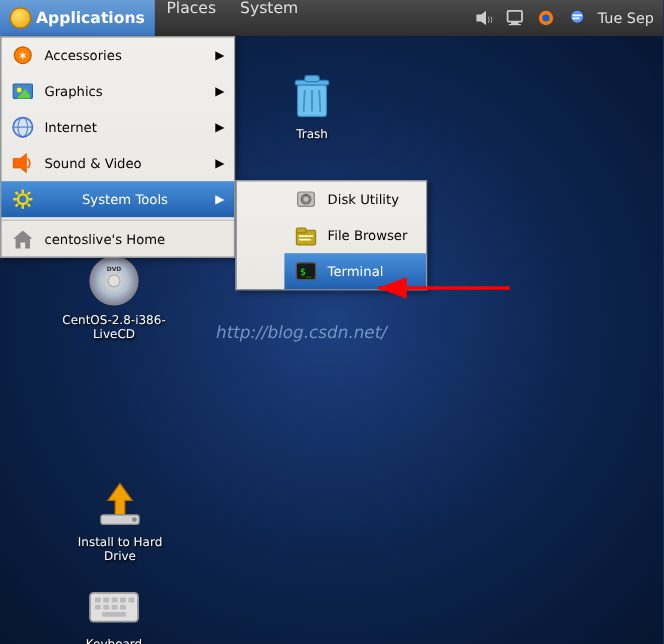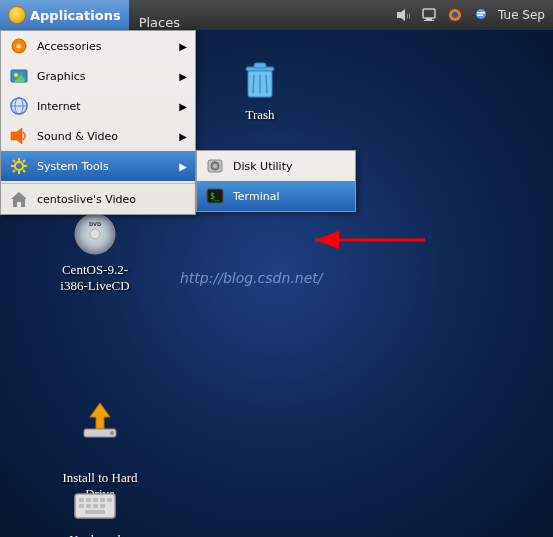--- a/index.html
+++ b/index.html
@@ -49,21 +49,21 @@
       background: linear-gradient(to bottom, #6a9fd8 0%, #3b78c3 100%);
       color: white;
       font-weight: bold;
       font-size: 13px;
       cursor: pointer;
       gap: 4px;
     }
 
     .taskbar-nav-btn {
       display: flex;
-      align-items: flex-start;
+      align-items: flex-end;
       height: 100%;
       padding: 16px 10px;
       color: #e0e0e0;
       font-size: 13px;
       cursor: pointer;
     }
 
     .taskbar-right {
       margin-left: auto;
       display: flex;
@@ -95,24 +95,23 @@
     }
 
     .desktop-icon .icon-img {
       width: 48px;
       height: 48px;
       margin-bottom: 4px;
     }
 
     .desktop-icon .icon-label {
       color: white;
-      font-size: 13px;
+      font-size: 10px;
       text-shadow: 1px 1px 2px #000;
       line-height: 1.2;
-      font-family: Liberation Serif, serif;
     }
 
     
     .apps-menu {
       position: absolute;
       top: 30px;
       left: 0;
       background: linear-gradient(to bottom, #f0efeb 0%, #e8e7e2 100%);
       border: 1px solid #999;
       box-shadow: 2px 2px 5px rgba(0,0,0,0.4);
@@ -126,20 +125,21 @@
       padding: 5px 8px;
       cursor: pointer;
       position: relative;
       gap: 8px;
       color: #000;
     }
 
     .menu-item:hover, .menu-item.active {
       background: linear-gradient(to bottom, #4a90d9 0%, #2060b0 100%);
       color: white;
+      text-align: center;
     }
 
     .menu-item .item-icon {
       width: 20px;
       height: 20px;
       display: flex;
       align-items: center;
       justify-content: center;
       flex-shrink: 0;
     }
@@ -157,20 +157,21 @@
     
     .submenu {
       position: absolute;
       top: 120px; 
       left: 196px;
       background: linear-gradient(to bottom, #f0efeb 0%, #e8e7e2 100%);
       border: 1px solid #999;
       box-shadow: 2px 2px 5px rgba(0,0,0,0.4);
       min-width: 160px;
       z-index: 300;
+      padding-left: 40px;
     }
 
     .submenu .menu-item .item-icon {
       width: 20px;
       height: 20px;
     }
 
     
     .arrow-indicator {
       position: absolute;
@@ -204,20 +205,23 @@
 <div class="desktop">
 
   <div class="taskbar">
     <div class="taskbar-left">
       <div class="taskbar-app-btn">
         <div class="icon-circle-yellow"></div>
         <span>Applications</span>
       </div>
       <div class="taskbar-nav-btn">
         <span>Places</span>
+      </div>
+      <div class="taskbar-nav-btn">
+        <span>System</span>
       </div>
     </div>
     <div class="taskbar-right">
 
       <div class="taskbar-icon">
         <svg width="16" height="16" viewBox="0 0 16 16">
           <polygon points="2,5 6,5 10,2 10,14 6,11 2,11" fill="#ccc"></polygon>
           <text x="11" y="11" font-size="6" fill="#ccc">))))</text>
         </svg>
       </div>
@@ -275,25 +279,25 @@
             <stop offset="0%" stop-color="#ffffff"></stop>
             <stop offset="30%" stop-color="#d0d0d0"></stop>
             <stop offset="60%" stop-color="#b0c0d0"></stop>
             <stop offset="100%" stop-color="#808090"></stop>
           </radialGradient>
         </defs>
         <ellipse cx="24" cy="24" rx="5" ry="5" fill="#e0e0e0" stroke="#aaa" stroke-width="1"></ellipse>
         <text x="24" y="16" text-anchor="middle" font-size="5" font-weight="bold" fill="#333">DVD</text>
       </svg>
     </div>
-    <span class="icon-label">CentOS-9.2-i386-LiveCD</span>
-  </div>
-
-
-  <div class="desktop-icon" style="position:absolute;top:395px;left:50px;width:100px;gap:23px;">
+    <span class="icon-label">CentOS-2.8-i386-LiveCD</span>
+  </div>
+
+
+  <div class="desktop-icon" style="position:absolute;top:395px;left:50px;width:100px;">
     <div class="icon-img">
       <svg width="48" height="48" viewBox="0 0 48 48">
 
         <polygon points="24,8 34,22 28,22 28,34 20,34 20,22 14,22" fill="#f0a000" stroke="#c07000" stroke-width="1"></polygon>
 
         <rect x="8" y="34" width="32" height="8" rx="2" fill="#d0d0d0" stroke="#888" stroke-width="1"></rect>
         <circle cx="36" cy="38" r="2" fill="#888"></circle>
       </svg>
     </div>
     <span class="icon-label">Install to Hard Drive</span>
@@ -386,38 +390,49 @@
       <span class="item-label">System Tools</span>
       <span class="submenu-arrow">▶</span>
     </div>
 
     <div class="menu-item" style="border-top: 1px solid #bbb; margin-top:2px;">
       <div class="item-icon">
         <svg width="20" height="20" viewBox="0 0 20 20">
           <polygon points="10,3 2,10 4,10 4,18 8,18 8,13 12,13 12,18 16,18 16,10 18,10" fill="#888"></polygon>
         </svg>
       </div>
-      <span class="item-label">centoslive's Video</span>
+      <span class="item-label">centoslive's Home</span>
     </div>
   </div>
 
   <div class="submenu" style="position:absolute;top:150px;left:196px;">
 
     <div class="menu-item">
       <div class="item-icon">
         <svg width="20" height="20" viewBox="0 0 20 20">
           <rect x="3" y="4" width="14" height="12" rx="2" fill="#c0c0c0" stroke="#888" stroke-width="1"></rect>
           <circle cx="10" cy="10" r="4" fill="#888" stroke="#666" stroke-width="1"></circle>
           <circle cx="10" cy="10" r="2" fill="#c0c0c0"></circle>
           <circle cx="10" cy="6.5" r="1" fill="#666"></circle>
         </svg>
       </div>
       <span class="item-label">Disk Utility</span>
     </div>
 
+    <div class="menu-item">
+      <div class="item-icon">
+        <svg width="20" height="20" viewBox="0 0 20 20">
+          <rect x="2" y="6" width="16" height="12" rx="1" fill="#c0a820" stroke="#a08010" stroke-width="1"></rect>
+          <rect x="2" y="4" width="8" height="4" rx="1" fill="#c0a820" stroke="#a08010" stroke-width="1"></rect>
+          <rect x="4" y="10" width="12" height="1.5" rx="0.5" fill="#fff8cc"></rect>
+          <rect x="4" y="13" width="10" height="1.5" rx="0.5" fill="#fff8cc"></rect>
+        </svg>
+      </div>
+      <span class="item-label">File Browser</span>
+    </div>
 
     <div class="menu-item" style="background: linear-gradient(to bottom, #4a90d9, #2060b0); color: white;">
       <div class="item-icon">
         <svg width="20" height="20" viewBox="0 0 20 20">
           <rect x="2" y="3" width="16" height="14" rx="2" fill="#1a1a1a" stroke="#555" stroke-width="1"></rect>
           <text x="5" y="13" font-size="8" fill="#00ff00" font-family="monospace">$_</text>
         </svg>
       </div>
       <span class="item-label">Terminal</span>
     </div>

